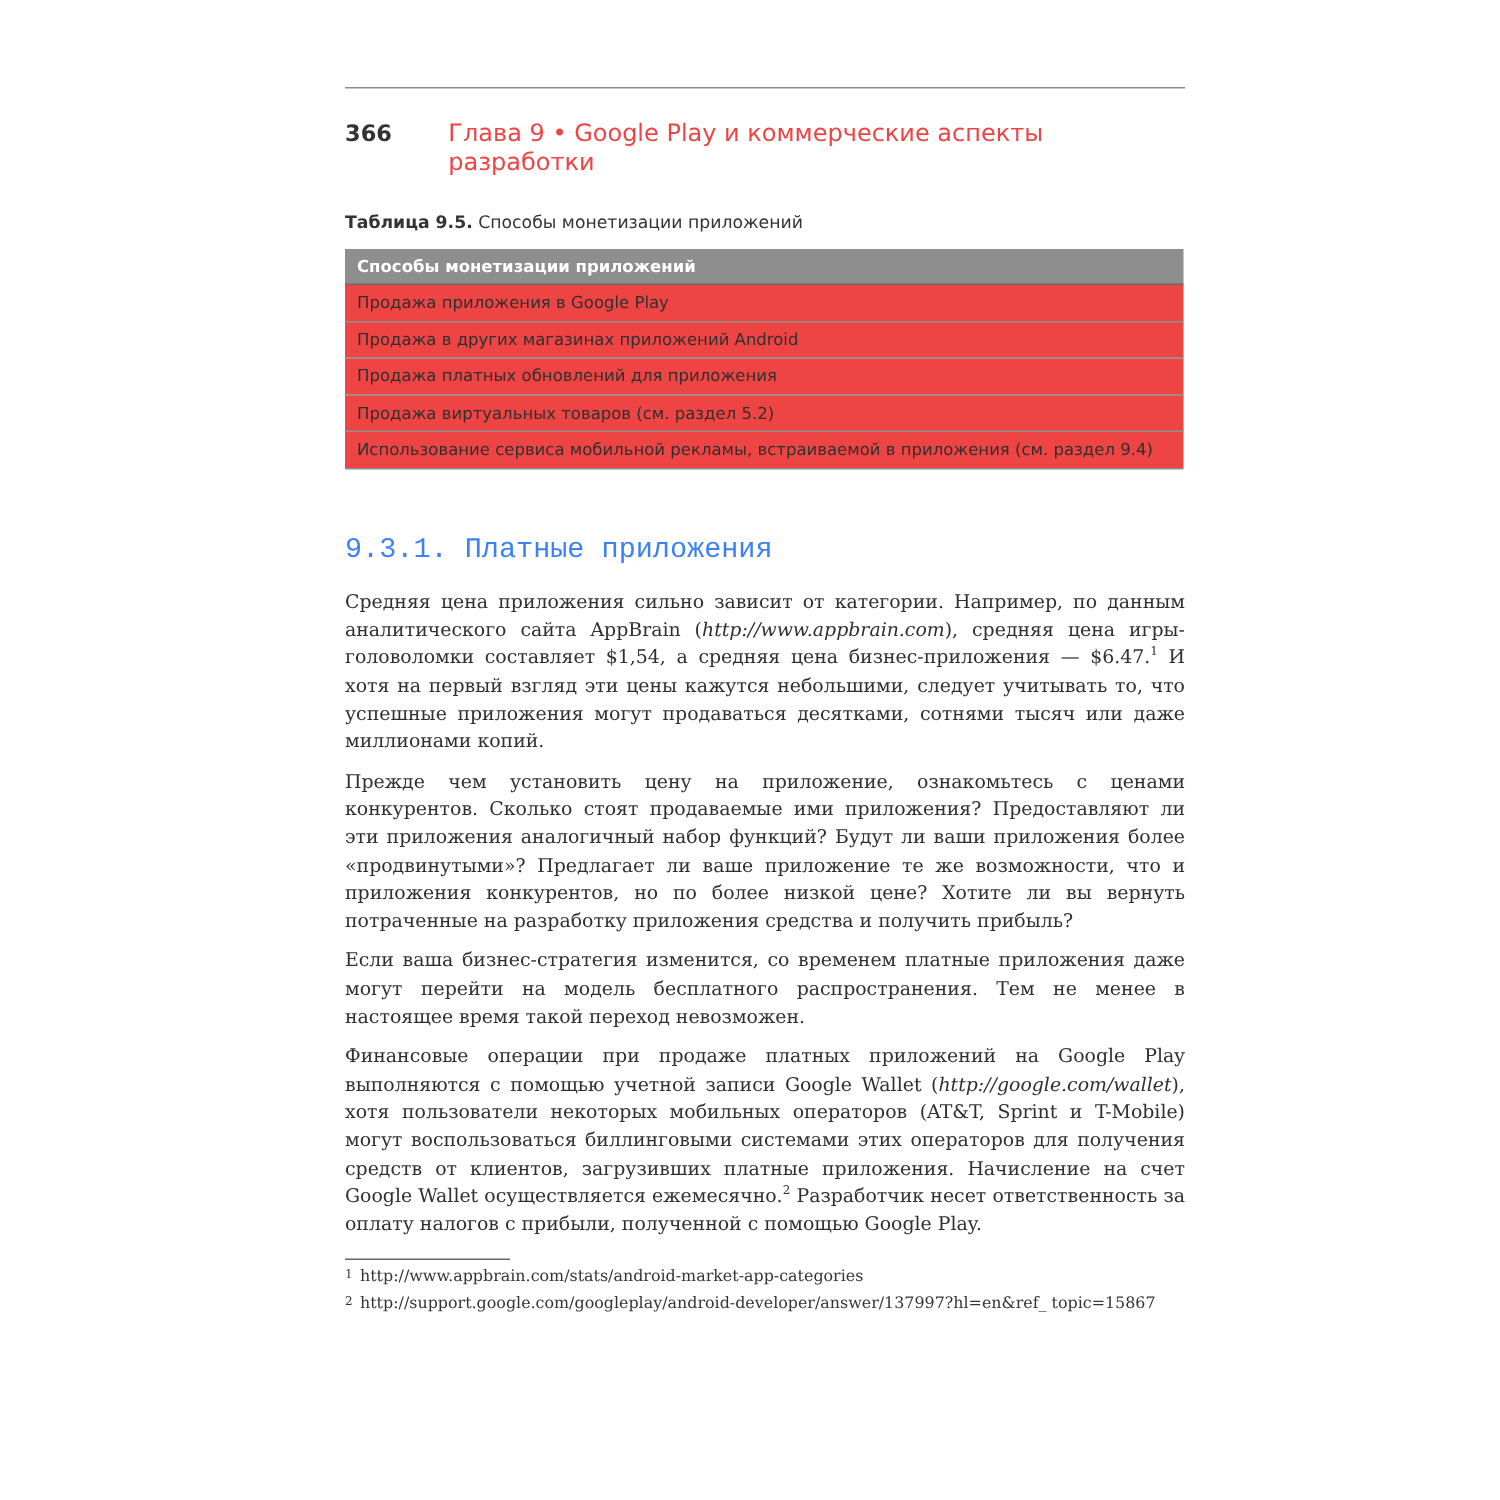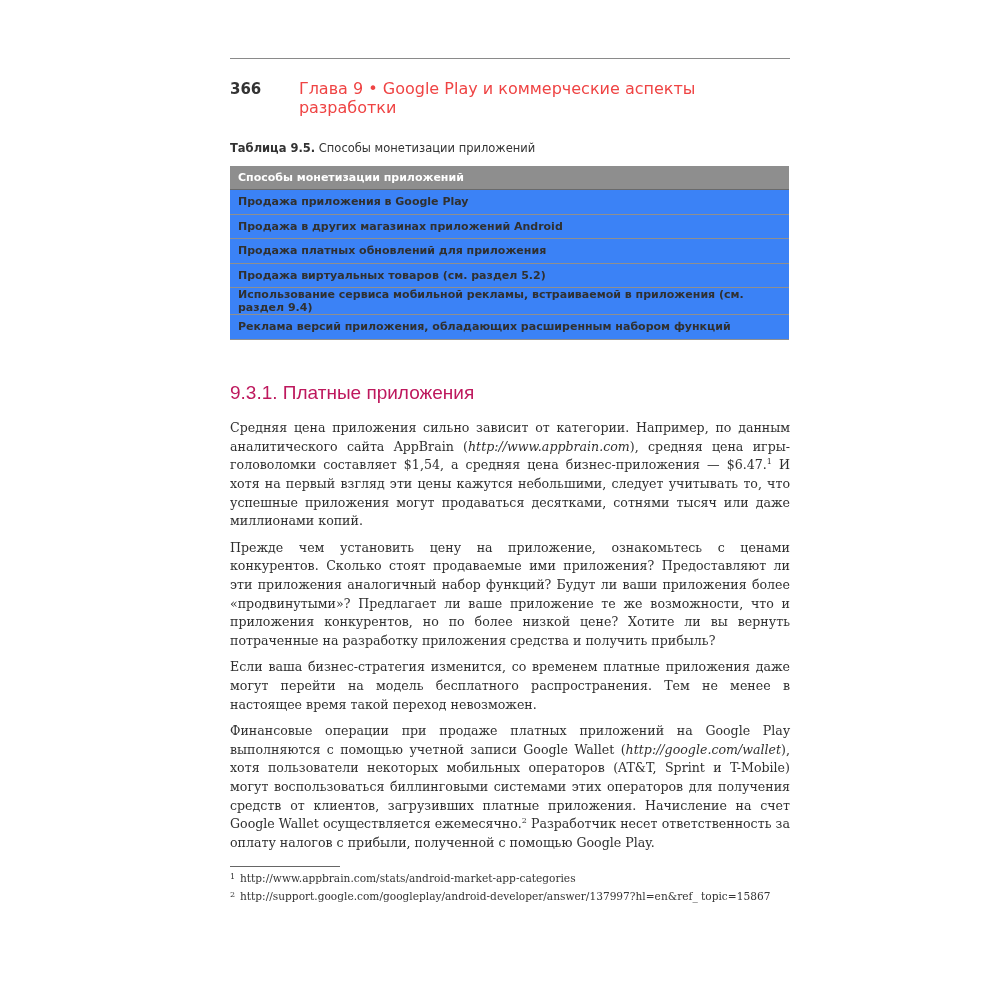--- a/index.html
+++ b/index.html
@@ -5,22 +5,22 @@
   html, body { margin: 0; padding: 0; background: #ffffff; }
   body { width: 1000px; height: 1000px; position: relative; overflow: hidden; color: #2a2a2a; }
   .page { position: absolute; left: 230px; top: 58px; width: 560px; }
   .running-head { border-top: 1.5px solid #8a8a8a; padding-top: 20px; display: flex; align-items: baseline; font-family: "DejaVu Sans", sans-serif; }
   .page-number { font-weight: bold; font-size: 15px; width: 70px; color: #333; }
   .chapter-title { font-size: 16px; color: #ef4444; }
   .table-caption { margin-top: 24px; font-family: "DejaVu Sans", sans-serif; font-size: 11.5px; color: #333; }
   .table-caption b { font-weight: bold; }
   table.mono { margin-top: 11px; width: 559px; border-collapse: collapse; font-family: "DejaVu Sans", sans-serif; font-size: 11px; }
   table.mono th { background: #8e8e8e; color: #ffffff; text-align: left; font-weight: bold; padding: 0 8px; height: 23px; border-bottom: 1.5px solid #6a6a6a; }
-  table.mono td { background: #3b82f6; color: #303030; padding: 0 8px; height: 23.5px; border-bottom: 1.5px solid #8f8f8f; font-weight: bold; }
-  .section-heading { margin-top: 42px; font-family: Liberation Sans, sans-serif; font-size: 19px; color: #be185d; font-weight: normal; }
+  table.mono td { background: #ef4444; color: #303030; padding: 0 8px; height: 23.5px; border-bottom: 1.5px solid #8f8f8f; }
+  .section-heading { margin-top: 42px; font-family: Liberation Mono, monospace; font-size: 19px; color: #3b82f6; font-weight: normal; }
   .body-text { font-family: "DejaVu Serif", "Liberation Serif", serif; font-size: 12.6px; line-height: 18.6px; text-align: justify; color: #2f2f2f; }
   .body-text p { margin: 0 0 8px 0; }
   .body-text i { font-style: italic; }
   sup { font-size: 8px; line-height: 0; }
   .footnote-rule { margin-top: 14px; width: 110px; border-top: 1px solid #666; }
   .footnotes { margin-top: 4px; font-family: "DejaVu Serif", "Liberation Serif", serif; font-size: 10.6px; line-height: 15px; color: #333; }
   .footnote { display: flex; margin-bottom: 3px; }
   .fn-mark { width: 10px; font-size: 8px; line-height: 12px; }
   .fn-text { flex: 1; }
 </style>
@@ -52,23 +52,20 @@
         </tr>
       <tr>
           <td>Продажа платных обновлений для приложения</td>
         </tr>
       <tr>
           <td>Продажа виртуальных товаров (см. раздел 5.2)</td>
         </tr>
       <tr>
           <td>Использование сервиса мобильной рекламы, встраиваемой в приложения (см. раздел 9.4)</td>
         </tr>
-      <tr>
-          <td>Реклама версий приложения, обладающих расширенным набором функций</td>
-        </tr>
     </tbody>
   </table>
 
   <h2 class="section-heading">9.3.1. Платные приложения</h2>
 
   <div class="body-text">
     <p><span>Средняя цена приложения сильно зависит от категории. Например, по данным аналитического сайта AppBrain (</span><i>http://www.appbrain.com</i><span>), средняя цена игры-головоломки составляет $1,54, а средняя цена бизнес-приложения — $6.47.</span><sup>1</sup><span> И хотя на первый взгляд эти цены кажутся небольшими, следует учитывать то, что успешные приложения могут продаваться десятками, сотнями тысяч или даже миллионами копий.</span></p>
     <p>Прежде чем установить цену на приложение, ознакомьтесь с ценами конкурентов. Сколько стоят продаваемые ими приложения? Предоставляют ли эти приложения аналогичный набор функций? Будут ли ваши приложения более «продвинутыми»? Предлагает ли ваше приложение те же возможности, что и приложения конкурентов, но по более низкой цене? Хотите ли вы вернуть потраченные на разработку приложения средства и получить прибыль?</p>
     <p>Если ваша бизнес-стратегия изменится, со временем платные приложения даже могут перейти на модель бесплатного распространения. Тем не менее в настоящее время такой переход невозможен.</p>
     <p><span>Финансовые операции при продаже платных приложений на Google Play выполняются с помощью учетной записи Google Wallet (</span><i>http://google.com/wallet</i><span>), хотя пользователи некоторых мобильных операторов (AT&amp;T, Sprint и T-Mobile) могут воспользоваться биллинговыми системами этих операторов для получения средств от клиентов, загрузивших платные приложения. Начисление на счет Google Wallet осуществляется ежемесячно.</span><sup>2</sup><span> Разработчик несет ответственность за оплату налогов с прибыли, полученной с помощью Google Play.</span></p>

